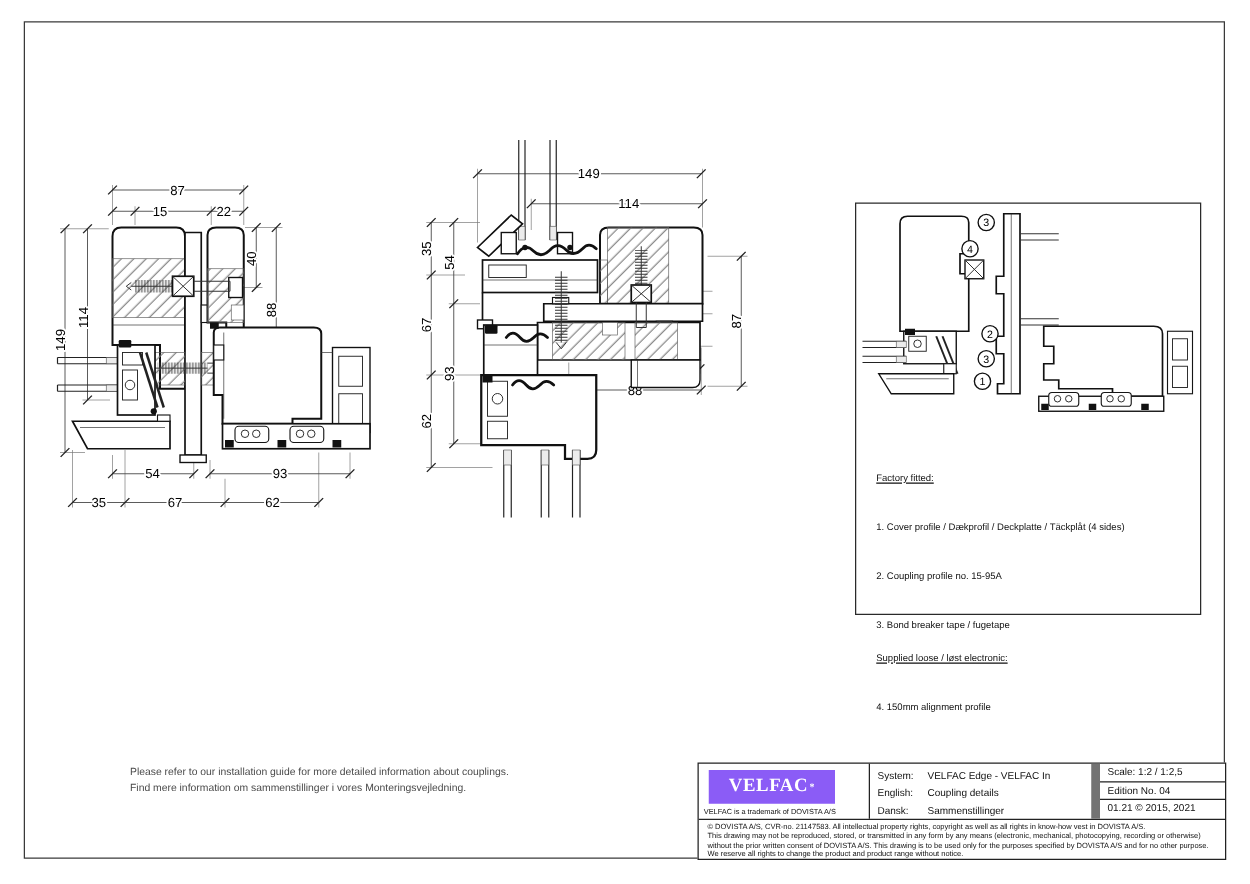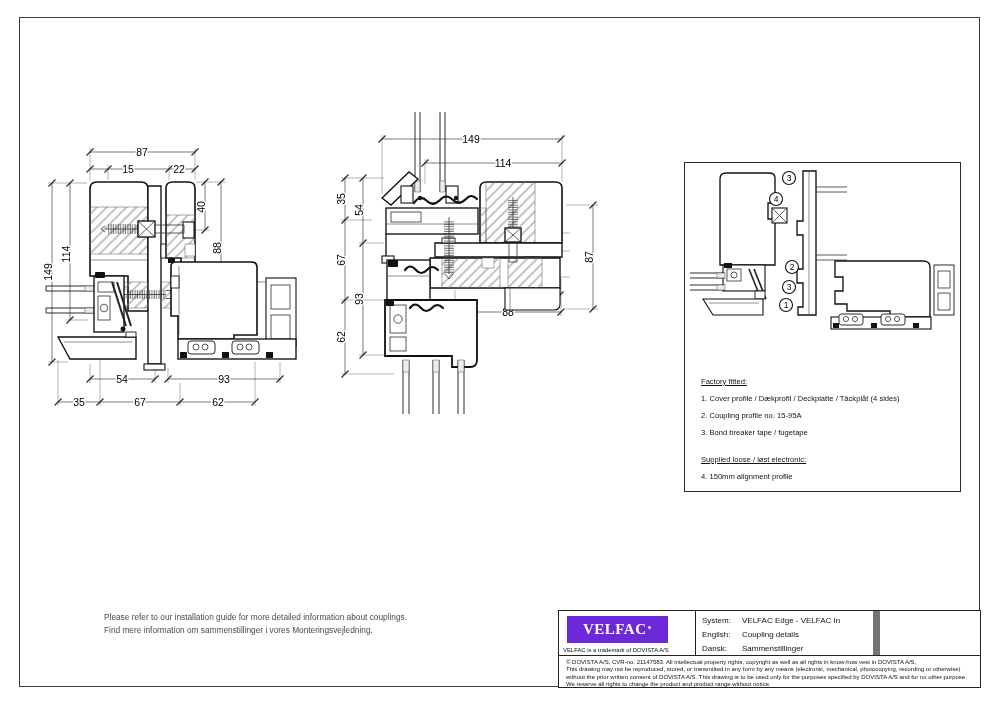--- a/index.html
+++ b/index.html
@@ -25,31 +25,31 @@
   .spacer{fill:#ececec;stroke:#555;stroke-width:.5}
   .dimtxt{font:10.5px "Liberation Sans",sans-serif;fill:#000;text-anchor:middle;
           paint-order:stroke;stroke:#fff;stroke-width:3px;stroke-linejoin:round}
   .callout{fill:#fff;stroke:#111;stroke-width:1.1}
   .callout-txt{font:8.5px "Liberation Sans",sans-serif;fill:#000;text-anchor:middle}
   
   .detail-box{position:absolute;left:684px;top:162px;width:277px;height:330px;
        border:1px solid #2a2a2a;box-sizing:border-box;background:#fff;}
   .notes{padding:18px 8px 0 16px;font-size:7.6px;line-height:9px;color:#111;}
   .note-title{text-decoration:underline;margin-bottom:2px;margin-top:20px;}
-  .note-item{margin-top:8px;}
+  .note-item{margin-top:30px;}
   .note-gap{margin-top:18px;}
   
   .footer-note{position:absolute;left:104px;top:611px;font-size:8.3px;
        line-height:13px;color:#4a4a4a;}
   
   .title-block{position:absolute;left:558px;top:610px;width:423px;height:78px;
        border:1px solid #222;box-sizing:border-box;background:#fff;}
   .tb-top{display:flex;height:45px;border-bottom:1px solid #222;box-sizing:border-box;}
   .tb-logo-cell{width:137px;border-right:1px solid #222;position:relative;box-sizing:border-box;}
-  .logo-box{position:absolute;left:8px;top:5px;width:101px;height:27px;background:#6d28d9;
+  .logo-box{position:absolute;left:8px;top:5px;width:101px;height:27px;background:#8b5cf6;
        color:#fff;display:flex;align-items:center;justify-content:center;
        font-family:"Liberation Serif",serif;font-weight:bold;font-size:15px;letter-spacing:.5px;}
   .logo-box sup{font-size:8px;line-height:0;margin-left:1px;}
   .logo-tm{position:absolute;left:4px;bottom:2px;font-size:5.9px;white-space:nowrap;}
   .tb-mid-cell{width:184px;border-right:7px solid #737373;box-sizing:border-box;
        padding:2px 0 0 6px;font-size:8px;}
   .tb-row{display:flex;height:14px;align-items:center;}
   .tb-label{width:40px;}
   .tb-right-cell{flex:1;font-size:8px;}
   .tb-rrow{height:13.6px;padding:0 0 0 6px;display:flex;align-items:center;
@@ -505,20 +505,25 @@
       </div>
       <div class="tb-row">
         <span class="tb-label">English:</span>
         <span class="tb-value">Coupling details</span>
       </div>
       <div class="tb-row">
         <span class="tb-label">Dansk:</span>
         <span class="tb-value">Sammenstillinger</span>
       </div>
     </div>
+    <div class="tb-right-cell">
+      <div class="tb-rrow">Scale: 1:2 / 1:2,5</div>
+      <div class="tb-rrow">Edition No. 04</div>
+      <div class="tb-rrow last">01.21 © 2015, 2021</div>
+    </div>
   </div>
   <div class="tb-copy">
     <div>© DOVISTA A/S, CVR-no. 21147583. All intellectual property rights, copyright as well as all rights in know-how vest in DOVISTA A/S.</div>
     <div>This drawing may not be reproduced, stored, or transmitted in any form by any means (electronic, mechanical, photocopying, recording or otherwise)</div>
     <div>without the prior written consent of DOVISTA A/S. This drawing is to be used only for the purposes specified by DOVISTA A/S and for no other purpose.</div>
     <div>We reserve all rights to change the product and product range without notice.</div>
   </div>
 </div>
 
 </body></html>

